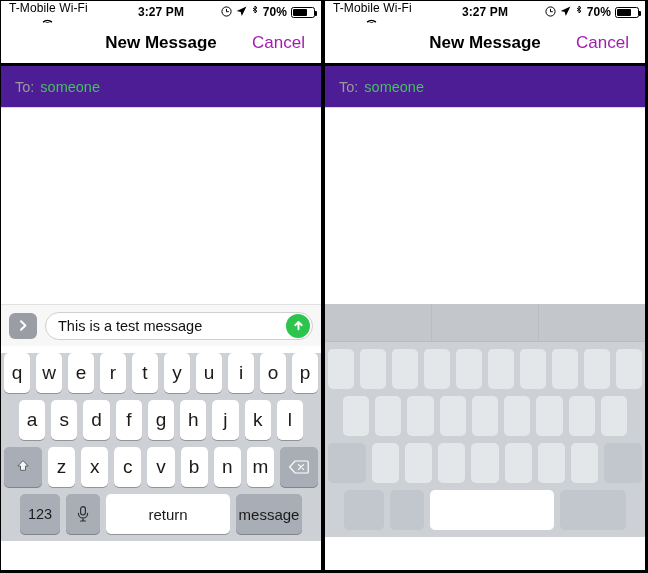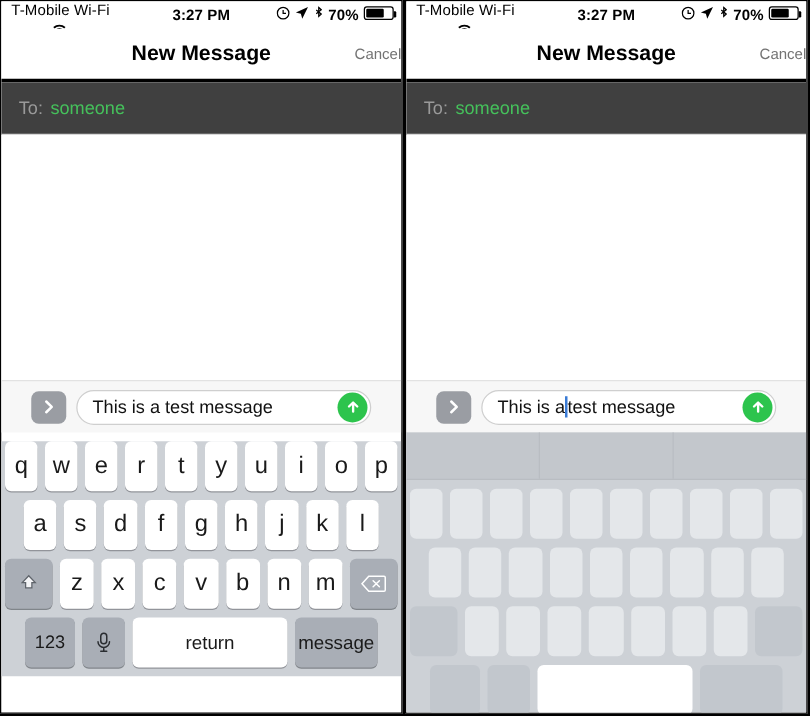--- a/index.html
+++ b/index.html
@@ -27,56 +27,56 @@
     font-size: 11.5px; color: #000; padding: 0 6px;
     background: #ffffff; letter-spacing: .1px;
   }
   .sb-left { display: flex; align-items: center; gap: 3px; flex-direction: column; }
   .dots { display: flex; align-items: center; gap: 2.5px; }
   .dot { width: 5px; height: 5px; border-radius: 50%; background: #000; }
   .dot.hollow { background: transparent; border: 1px solid #000; width: 5px; height: 5px; }
   .carrier { font-size: 12px; margin-left: 2px; }
   .wifi-ico { margin-left: 1px; display:inline-block; }
   .sb-center { position: absolute; left: 0; right: 0; text-align: center; font-size: 12px; font-weight: bold; pointer-events: none; }
-  .sb-right { margin-left: auto; display: flex; align-items: flex-start; gap: 4px; z-index: 2; }
+  .sb-right { margin-left: auto; display: flex; align-items: center; gap: 4px; z-index: 2; }
   .batt-pct { font-size: 12px; font-weight: bold; }
   .battery { width: 24px; height: 11px; border: 1px solid #000; border-radius: 2.5px; position: relative; padding: 1px; }
   .battery:after { content:""; position:absolute; right:-3px; top:3px; width:2px; height:5px; background:#000; border-radius:0 1px 1px 0; }
   .battery i { display:block; height:100%; width:70%; background:#000; border-radius:1px; }
 
   
   .navbar {
     position: relative; height: 43px; width: 100%;
     background: #ffffff; border-bottom: 3px solid #000000;
     display: flex; align-items: center; justify-content: center;
   }
   .nav-title { font-size: 17px; font-weight: bold; color: #000; }
   .nav-cancel {
-    position: absolute; right: 0; top: 50%; transform: translateY(-50%);
-    font-size: 12px; color: #737373;
+    position: absolute; right: 16px; top: 50%; transform: translateY(-50%);
+    font-size: 17px; color: #a21caf;
   }
 
   
   .tofield {
     height: 42px; width: 100%;
-    background: #404040; border-bottom: 1px solid #d8d8d8;
+    background: #4c1d95; border-bottom: 1px solid #d8d8d8;
     display: flex; align-items: center; padding-left: 14px;
     font-size: 14.5px;
   }
   .to-label { color: #9a9a9a; margin-right: 6px; }
   .to-value { color: #45c05b; }
 
   
   .convo { flex: 1; background: #ffffff; }
 
   
   .inputbar {
     height: 42px; width: 100%;
     background: #f7f7f7;
-    display: flex; align-items: center; padding: 0 24px; gap: 8px;
+    display: flex; align-items: center; padding: 0 8px; gap: 8px;
     border-top: 1px solid #e2e2e2;
     text-align: right;
   }
   .expand-btn {
     width: 28px; height: 26px; border-radius: 6px;
     background: #9a9da3; display: flex; align-items: center; justify-content: center;
     flex: 0 0 auto;
   }
   .textfield {
     flex: 1; height: 28px; background: #fff;
@@ -321,37 +321,20 @@
       <div class="nav-cancel">Cancel</div>
     </div>
 
     <div class="tofield">
       <span class="to-label">To:</span>
       <span class="to-value">someone</span>
     </div>
 
     <div class="convo" style="height:196px"></div>
 
-    <div class="inputbar">
-      <div class="expand-btn">
-        <svg width="11" height="13" viewBox="0 0 11 13">
-            <path d="M3 2.2l4.4 4.3L3 10.8" fill="none" stroke="#fff" stroke-width="2" stroke-linecap="round" stroke-linejoin="round"></path>
-          </svg>
-      </div>
-      <div class="textfield">
-        <span class="tf-text">This is a </span>
-        <span class="caret"></span>
-        <span class="tf-text">test message</span>
-        <div class="send-btn">
-          <svg width="13" height="13" viewBox="0 0 13 13">
-              <path d="M6.5 10.2V3.2M3.2 6.2l3.3-3.2 3.3 3.2" fill="none" stroke="#fff" stroke-width="1.9" stroke-linecap="round" stroke-linejoin="round"></path>
-            </svg>
-        </div>
-      </div>
-    </div>
 
     <div class="keyboard blank">
       <div class="predbar">
         <div class="slot"></div>
         <div class="slot"></div>
         <div class="slot"></div>
       </div>
 
       <div class="krow r1">
         <div class="key"></div>

